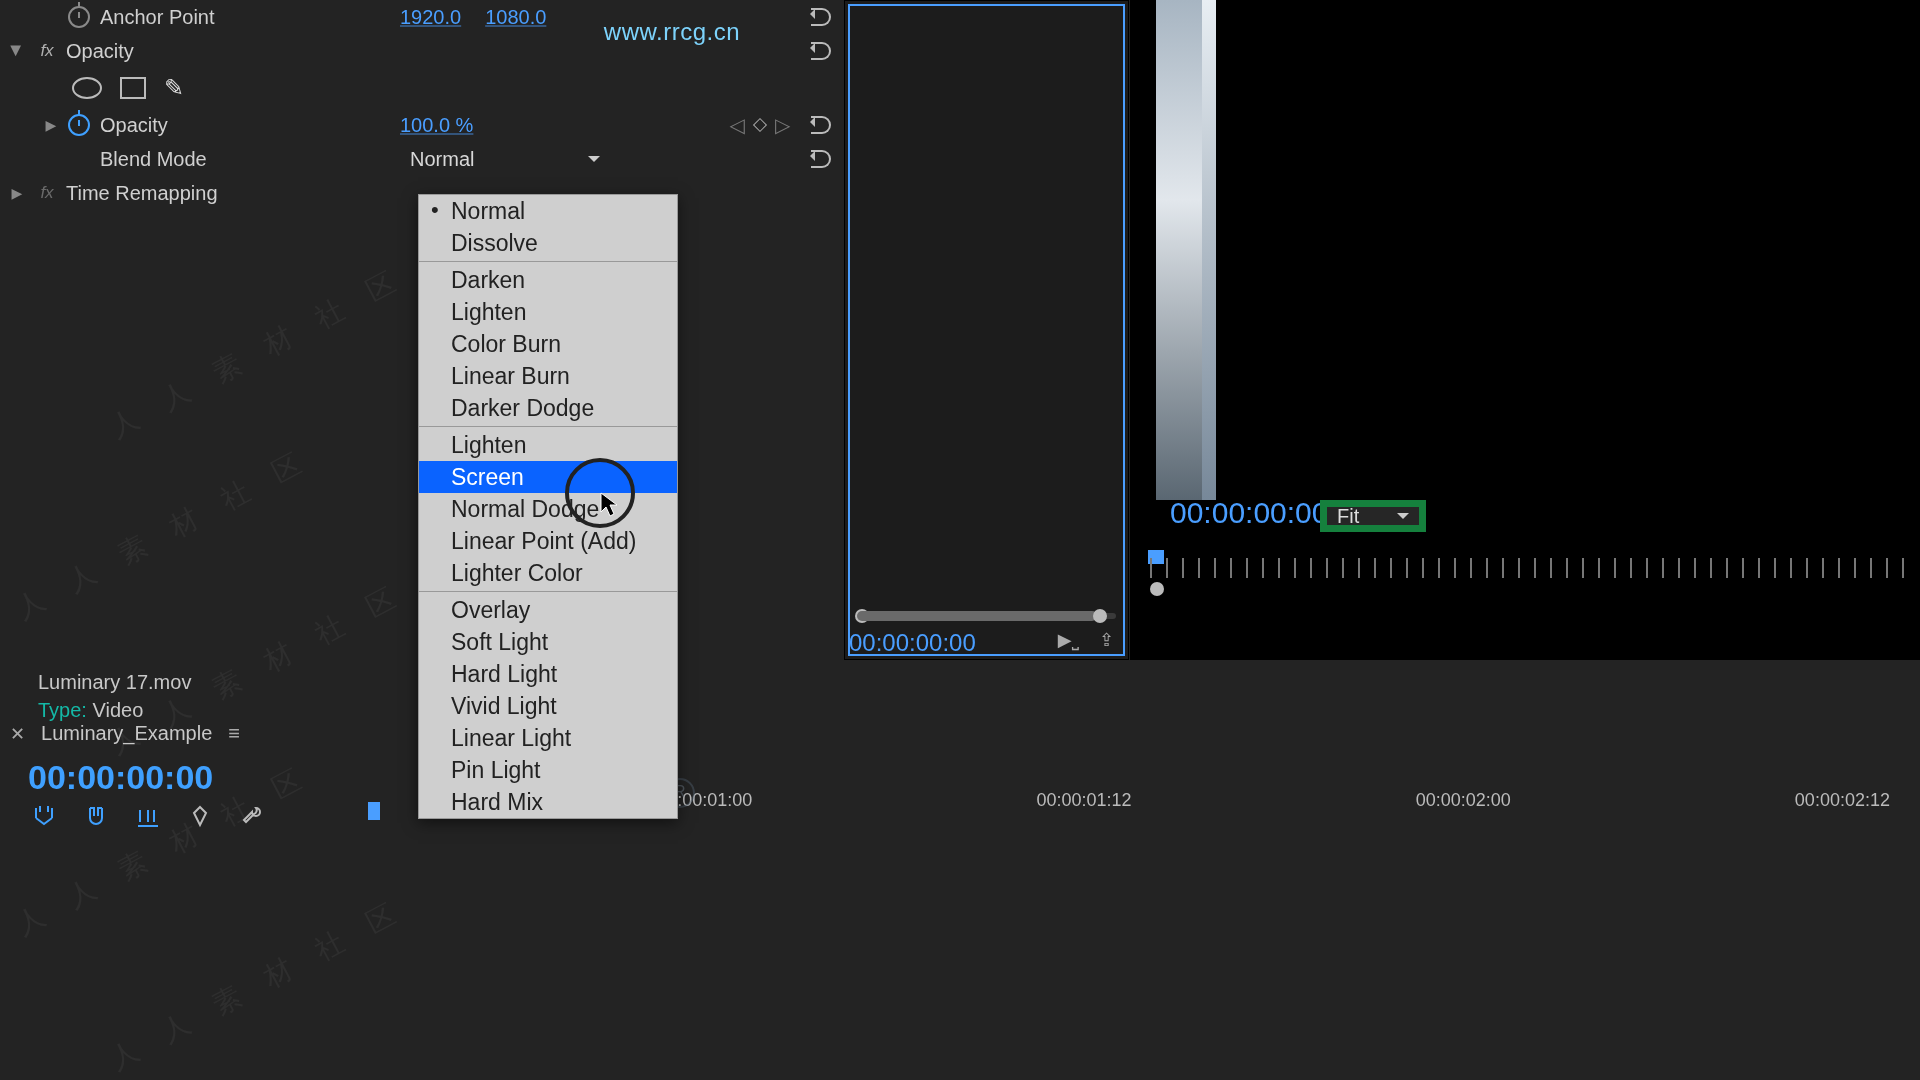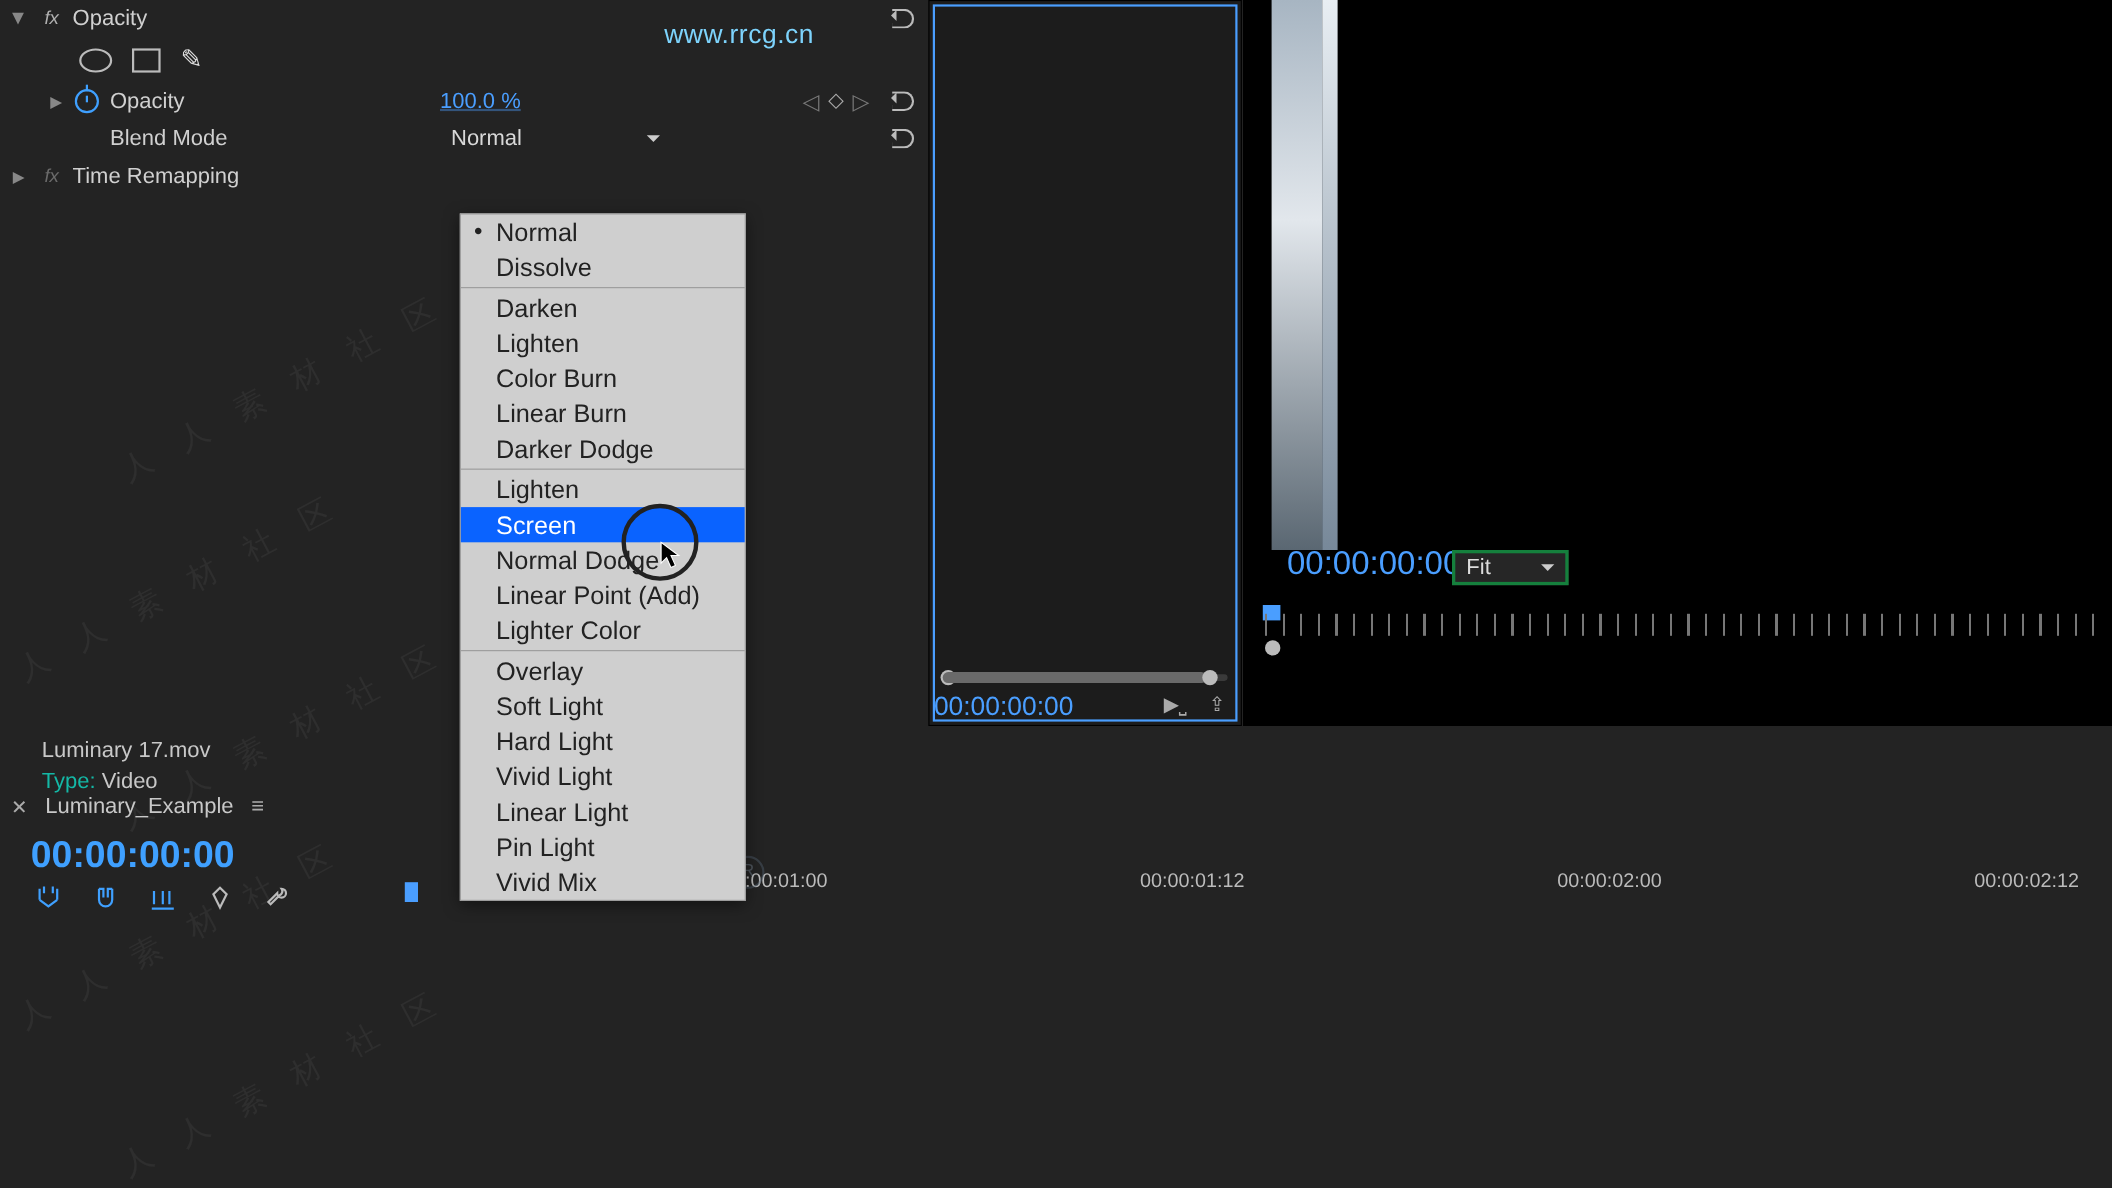--- a/index.html
+++ b/index.html
@@ -117,21 +117,21 @@
   }
   .right-pane .photo2 {
     position:absolute; left:72px; top:0; width:14px; height:500px;
     background:linear-gradient(#e8eef3, #778899);
   }
   .right-pane .tc {
     position:absolute; left:40px; bottom:130px; color:#4a9eff; font-size:30px; font-weight:500;
   }
   .right-pane .fit-sel {
     position:absolute; left:190px; bottom:128px; width:106px; height:32px;
-    border:3px solid #15803d; display:flex; align-items:center; justify-content:space-between;
+    border:7px solid #15803d; display:flex; align-items:center; justify-content:space-between;
     padding:0 10px; color:#ddd; font-size:20px; background:#262626;
   }
   .right-pane .ruler {
     position:absolute; left:20px; right:10px; bottom:82px; height:20px;
     background: repeating-linear-gradient(90deg,#777 0 2px, transparent 2px 16px);
   }
   .right-pane .ruler-head { position:absolute; left:18px; bottom:96px; width:16px; height:14px; background:#4a9eff; }
   .right-pane .ruler-knob { position:absolute; left:20px; bottom:64px; width:14px; height:14px; border-radius:50%; background:#bbb; }
 
   
@@ -172,20 +172,34 @@
   <div style="margin-top:120px">人人素材社区</div>
   <div style="margin-top:120px;margin-left:-100px">人人素材社区</div>
   <div style="margin-top:120px">人人素材社区</div>
   <div style="margin-top:120px;margin-left:-100px">人人素材社区</div>
 </div>
 
 <div class="url-wm">www.rrcg.cn</div>
 
 <div class="effects-panel">
 
+  <div class="row">
+    <span class="twist"></span>
+    <span class="twist"></span>
+    <span class="stopwatch"></span>
+    <span class="label">Anchor Point</span>
+    <span class="val-col">
+      <span class="value-link">1920.0</span>
+      <span class="value-link">1080.0</span>
+    </span>
+    <span class="kf-col"></span>
+    <span class="reset-col">
+        <span class="reset-icon"></span>
+      </span>
+  </div>
 
 
   <div class="row">
     <span class="twist down"></span>
     <span class="fx-badge">fx</span>
     <span class="label" style="margin-left:6px">Opacity</span>
     <span class="val-col"></span>
     <span class="kf-col"></span>
     <span class="reset-col">
         <span class="reset-icon"></span>
@@ -255,21 +269,21 @@
   <div class="dd-item">Normal Dodge</div>
   <div class="dd-item">Linear Point (Add)</div>
   <div class="dd-item">Lighter Color</div>
   <hr>
   <div class="dd-item">Overlay</div>
   <div class="dd-item">Soft Light</div>
   <div class="dd-item">Hard Light</div>
   <div class="dd-item">Vivid Light</div>
   <div class="dd-item">Linear Light</div>
   <div class="dd-item">Pin Light</div>
-  <div class="dd-item">Vivid Mix</div>
+  <div class="dd-item">Hard Mix</div>
 </div>
 
 <div class="click-ring"></div>
 <div class="cursor">
   <svg viewBox="0 0 20 28">
       <path d="M1 1 L1 20 L6 15 L10 24 L14 22 L10 13 L17 13 Z" fill="#000" stroke="#fff" stroke-width="1"></path>
     </svg>
 </div>
 
 <div class="preview-holder">

